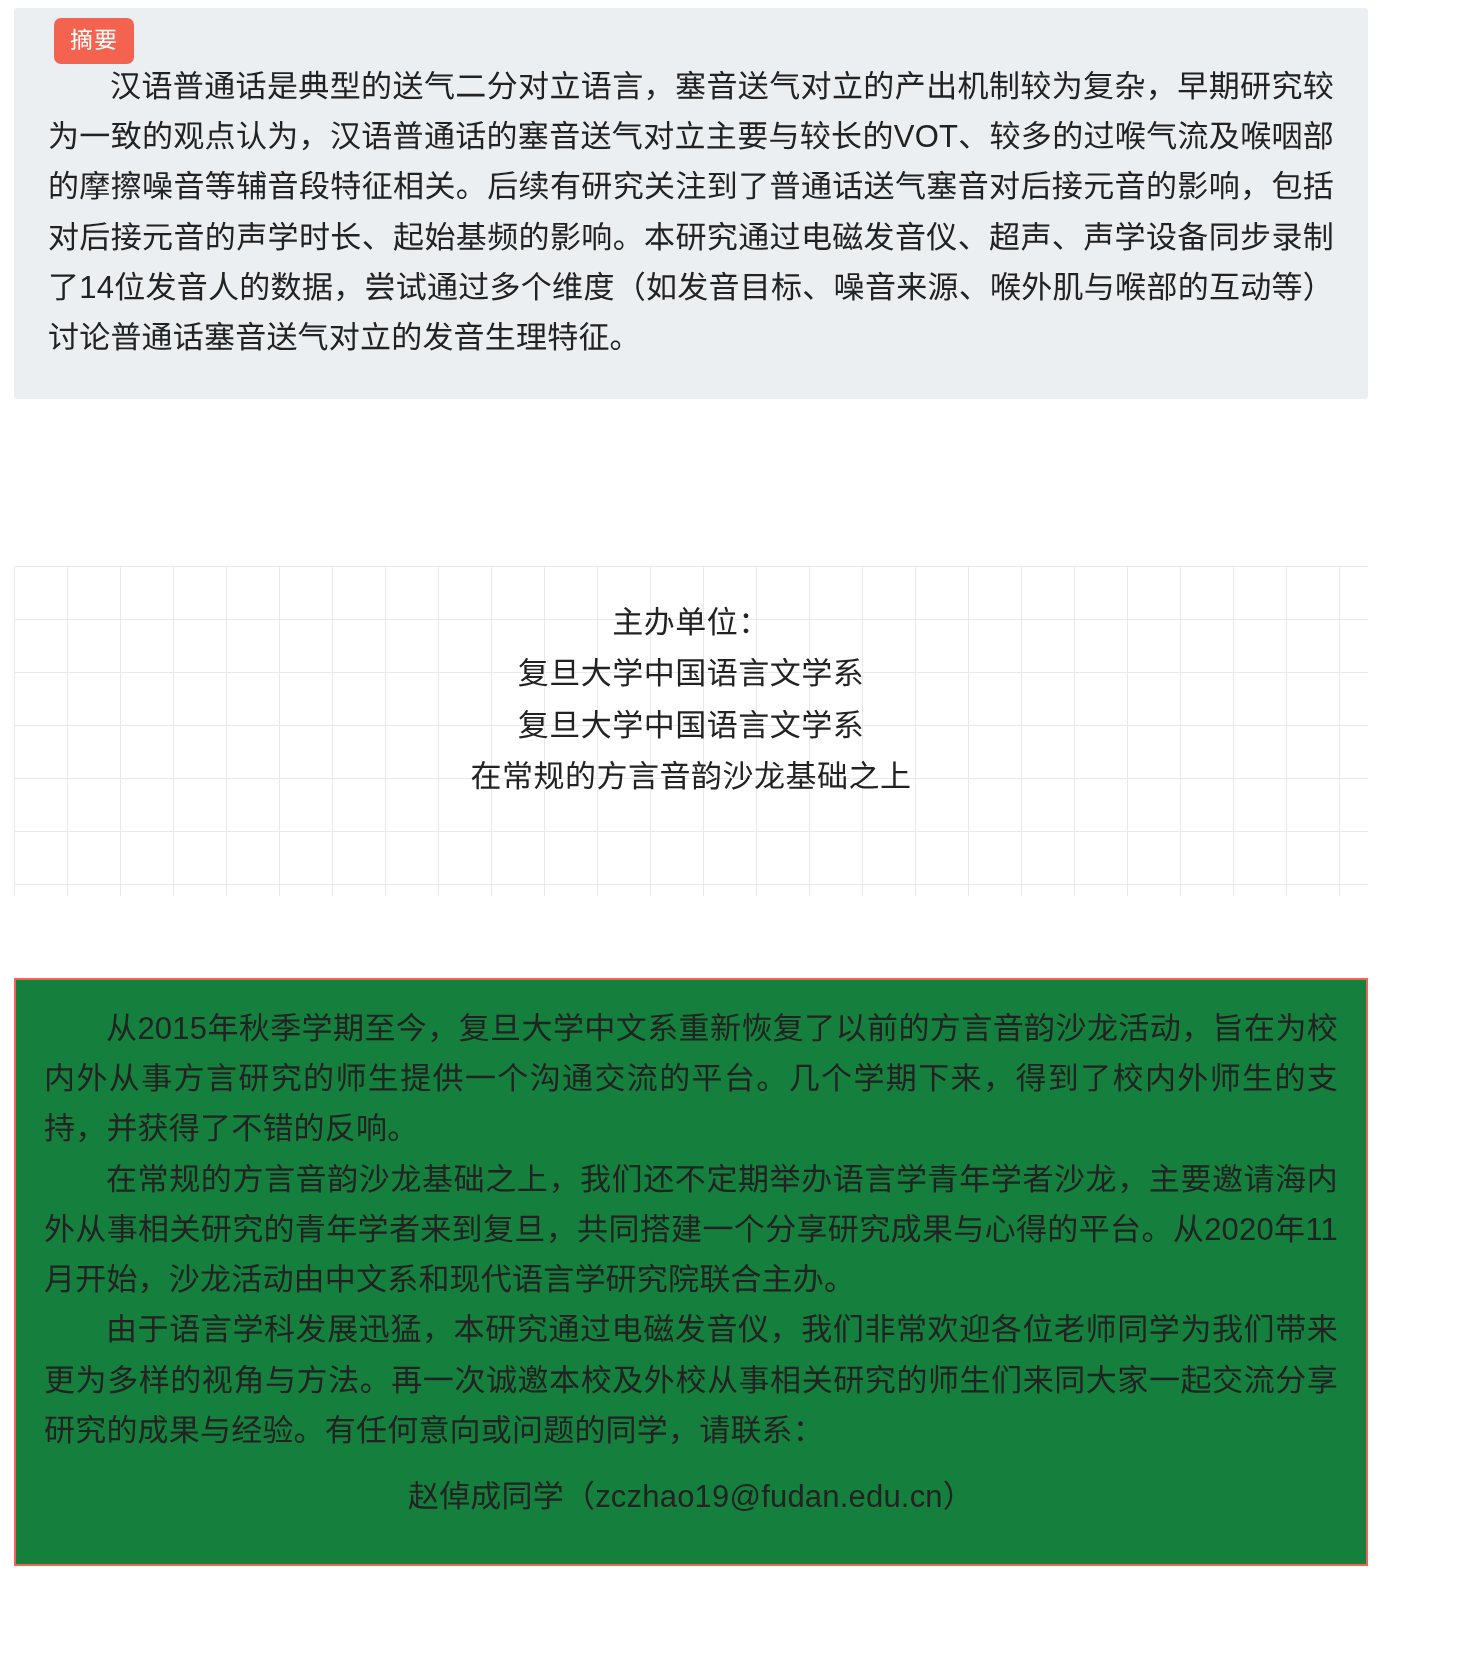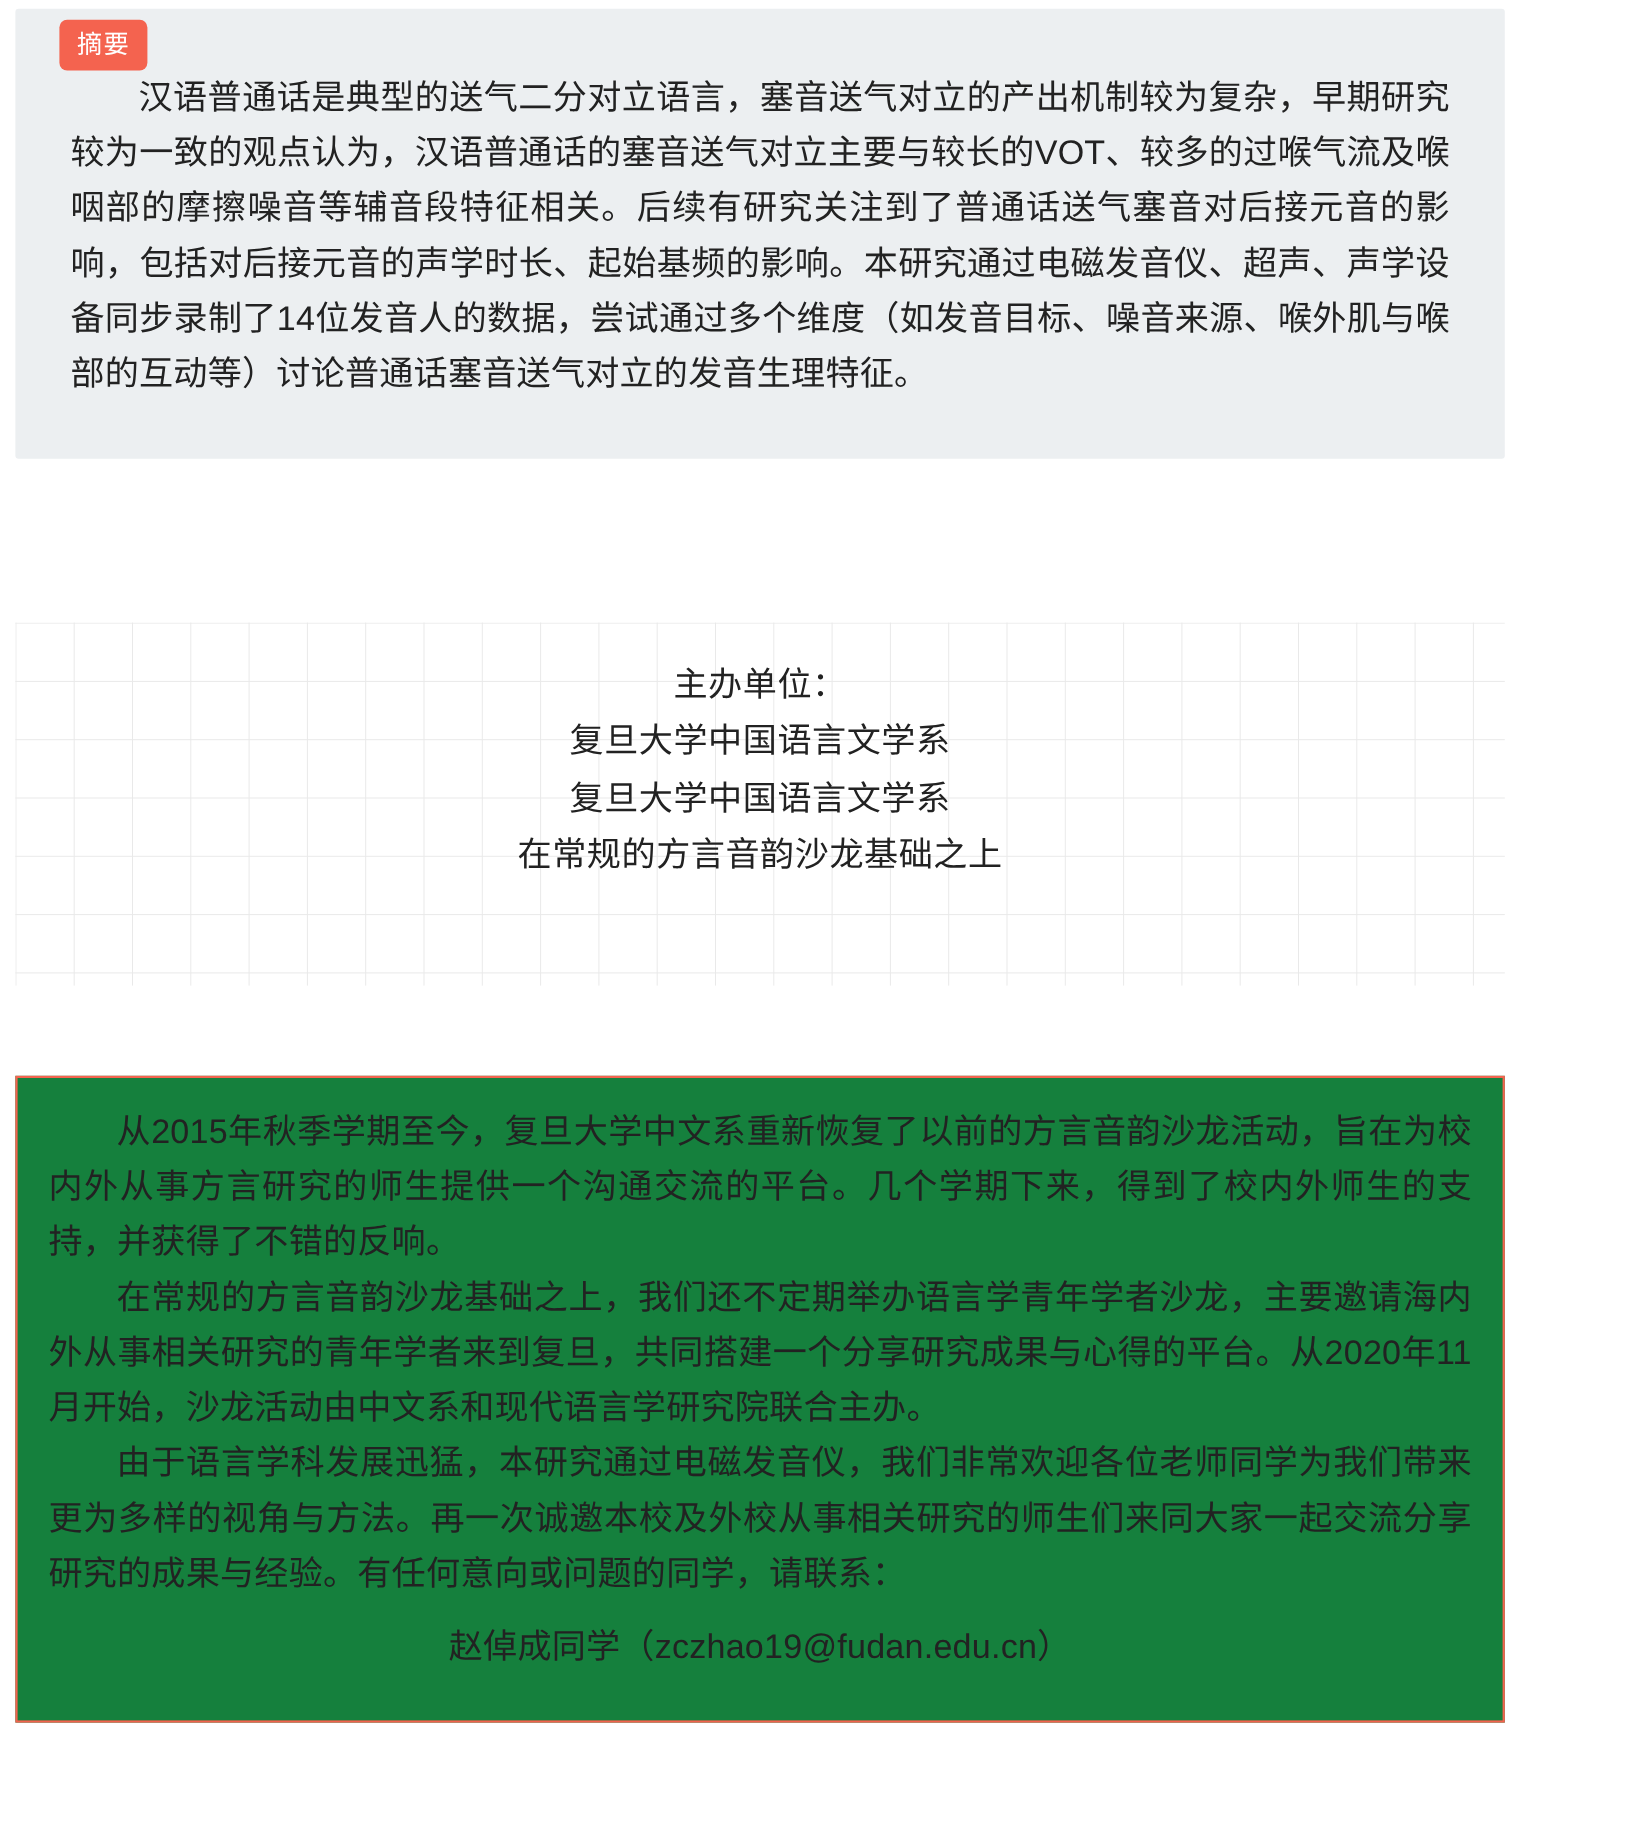--- a/index.html
+++ b/index.html
@@ -23,42 +23,42 @@
 
   
   .abstract-block {
     position: absolute;
     left: 14px;
     top: 8px;
     width: 1354px;
     background: #eceff1;
     border-radius: 3px;
     box-sizing: border-box;
-    padding: 40px 34px 36px 34px;
+    padding: 54px 34px 36px 34px;
   }
   .abstract-tag {
     position: absolute;
     left: 40px;
     top: 10px;
     background: #f4634f;
     color: #ffffff;
     font-size: 23px;
     line-height: 1;
     padding: 11px 16px 12px 16px;
     border-radius: 7px;
     letter-spacing: 1px;
   }
   .abstract-text {
     font-size: 31px;
     line-height: 1.62;
     color: #222222;
     text-align: justify;
     text-indent: 2em;
     letter-spacing: 0.2px;
-    margin: 16px;
+    margin: 0;
   }
 
   
   .organizer-block {
     position: absolute;
     left: 14px;
     top: 566px;
     width: 1354px;
     height: 330px;
     box-sizing: border-box;

